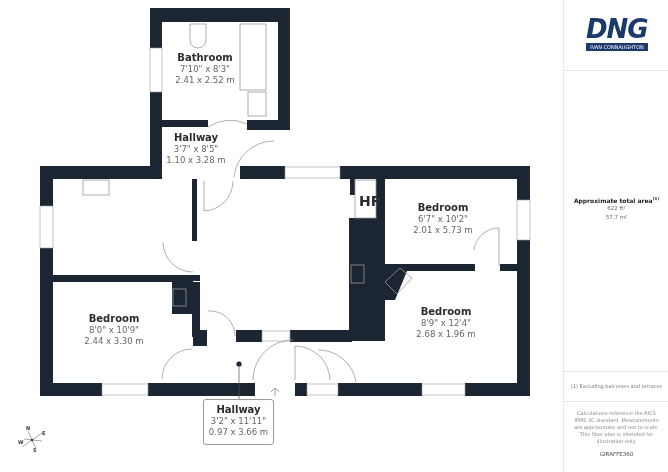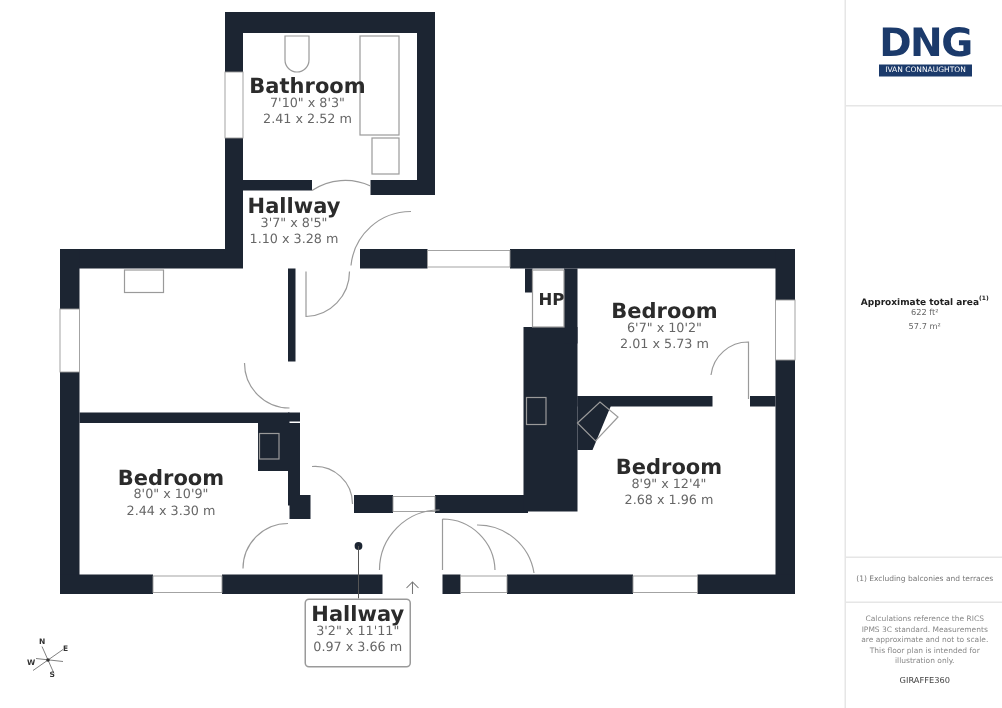--- a/index.html
+++ b/index.html
@@ -1,31 +1,31 @@
 <!DOCTYPE html>
 <html><head>
 <meta charset="utf-8">
 <style>
   html, body { margin: 0; padding: 0; background: #ffffff; }
   body { width: 668px; height: 472px; position: relative; overflow: hidden; font-family: "DejaVu Sans", sans-serif; }
   .plan { position: absolute; left: 0; top: 0; width: 562px; height: 472px; }
   .sidebar { position: absolute; left: 563px; top: 0; width: 105px; height: 472px; border-left: 1px solid #e6e6e6; }
   .sb-sec { position: absolute; left: 0; width: 105px; border-bottom: 1px solid #e6e6e6; text-align: center; }
   .logo { position: absolute; left: 22px; top: 16px; width: 62px; }
-  .logo-dng { font-family: "DejaVu Sans", sans-serif; font-weight: bold; font-size: 26px; color: #1b3a6b; letter-spacing: -1px; line-height: 26px; text-align: center; }
+  .logo-dng { font-family: "DejaVu Sans", sans-serif; font-weight: bold; font-size: 26px; color: #1b3a6b; letter-spacing: -1px; line-height: 26px; text-align: left; font-style: italic; }
   .logo-bar { background: #1b3a6b; color: #fff; font-size: 5px; line-height: 6px; padding: 1px 0; text-align: center; margin-top: 1px; }
   .area-title { font-size: 6px; font-weight: bold; color: #222; margin-top: 14px; }
   .area-val { font-size: 5.5px; color: #666; line-height: 9px; }
   .foot-note { font-size: 5px; color: #777; line-height: 7px; }
   .small-text { font-size: 5px; color: #888; line-height: 7px; padding: 0 10px; }
   .giraffe { font-size: 5.5px; color: #444; margin-top: 6px; }
   .room-label { position: absolute; text-align: center; transform: translateX(-50%); white-space: nowrap; }
-  .room-name { font-size: 14px; font-weight: bold; color: #2b2b2b; line-height: 12px; }
+  .room-name { font-size: 10px; font-weight: bold; color: #2b2b2b; line-height: 12px; }
   .room-dim { font-size: 8.5px; color: #666; line-height: 11px; }
-  .hp { position: absolute; font-size: 11px; font-weight: bold; color: #2b2b2b; }
+  .hp { position: absolute; font-size: 14px; font-weight: bold; color: #2b2b2b; }
   .hall-box { position: absolute; left: 203px; top: 399px; width: 69px; height: 44px; border: 1px solid #9a9a9a; border-radius: 3px; background: #fff; text-align: center; }
   .compass { position: absolute; left: 18px; top: 425px; width: 30px; height: 30px; font-size: 5px; color: #333; }
   .compass span { position: absolute; font-weight: bold; }
 </style>
 </head>
 <body>
 
 <div class="plan">
   <svg width="562" height="472" viewBox="0 0 562 472">
     <g fill="#1c2532">

